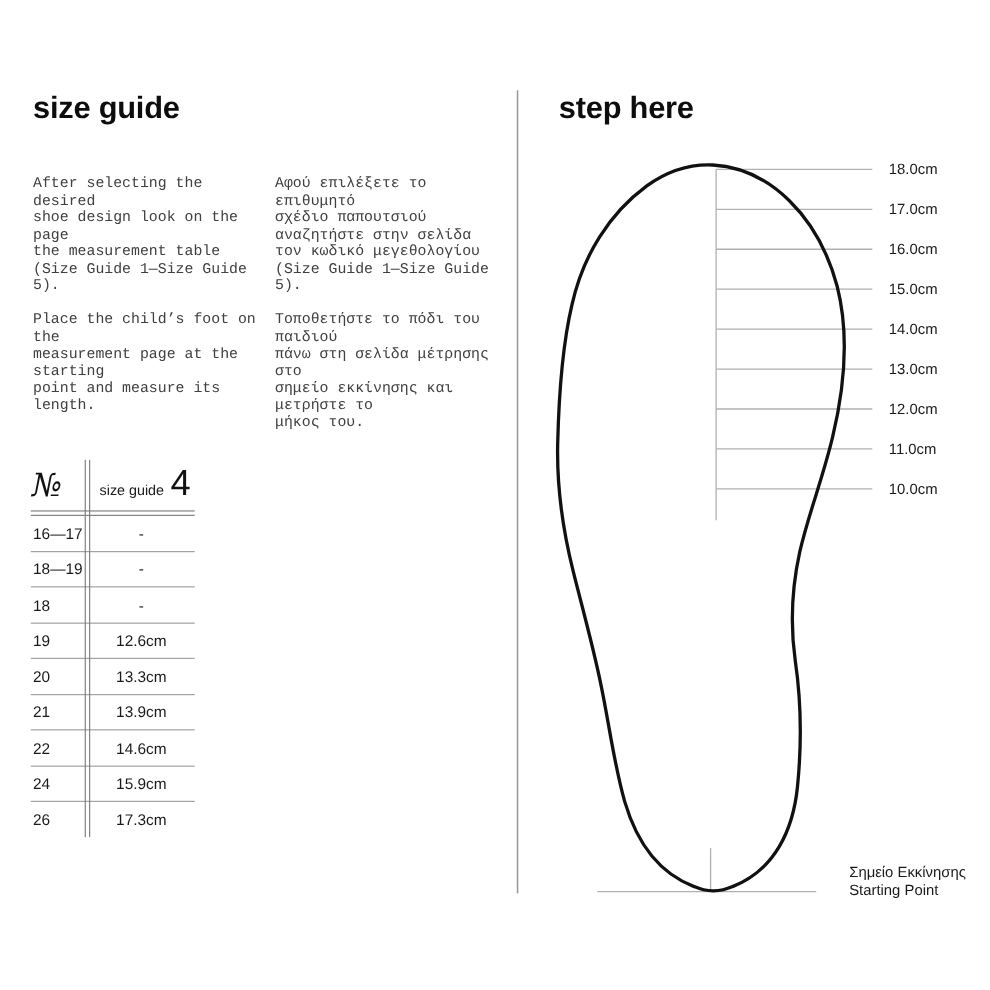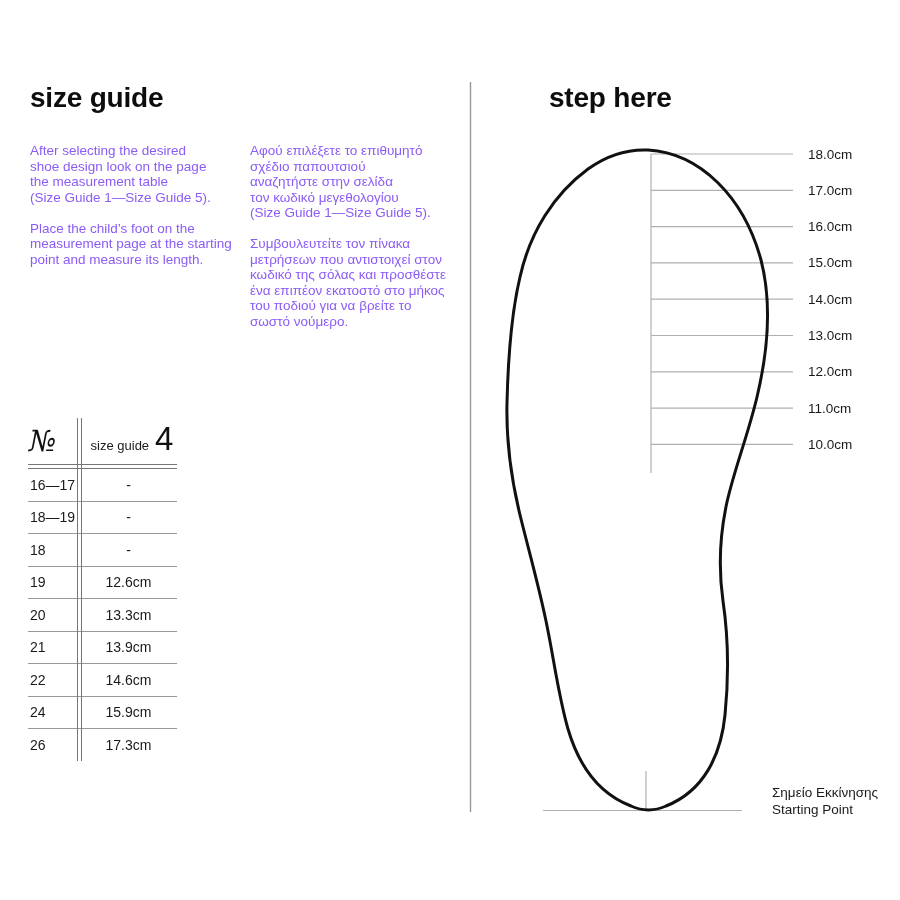--- a/index.html
+++ b/index.html
@@ -8,25 +8,25 @@
     font-family: "Liberation Sans", sans-serif;
     color: #1a1a1a;
     -webkit-font-smoothing: antialiased;
   }
   .heading {
     position: absolute; top: 84px; margin: 0;
     font-size: 28px; line-height: 28px; font-weight: 700;
     letter-spacing: -0.2px; color: #0d0d0d;
   }
   #size-guide-heading { left: 30px; }
-  #step-here-heading { left: 508px; margin-left: 41px; }
+  #step-here-heading { left: 508px; }
 
   .textcol {
-    position: absolute; top: 143px; width: 212px;
-    font-size: 13.5px; line-height: 15.5px; color: #8b5cf6;
+    position: absolute; top: 160px; width: 212px;
+    font-size: 13.5px; line-height: 15.5px; color: #404040; font-family: Liberation Mono, monospace;
   }
   .textcol-en { left: 30px; }
   .textcol-el { left: 250px; }
   .textcol p { margin: 0 0 15.5px 0; white-space: pre-line; }
 
   
   .size-table {
     position: absolute; left: 28px; top: 418px; width: 149px;
     font-size: 14px; color: #1a1a1a;
   }
@@ -77,26 +77,24 @@
 measurement page at the starting
 point and measure its length.</p>
 </div>
 
 <div class="textcol textcol-el">
   <p>Αφού επιλέξετε το επιθυμητό
 σχέδιο παπουτσιού
 αναζητήστε στην σελίδα
 τον κωδικό μεγεθολογίου
 (Size Guide 1—Size Guide 5).</p>
-  <p>Συμβουλευτείτε τον πίνακα
-μετρήσεων που αντιστοιχεί στον
-κωδικό της σόλας και προσθέστε
-ένα επιπέον εκατοστό στο μήκος
-του ποδιού για να βρείτε το
-σωστό νούμερο.</p>
+  <p>Τοποθετήστε το πόδι του παιδιού
+πάνω στη σελίδα μέτρησης στο
+σημείο εκκίνησης και μετρήστε το
+μήκος του.</p>
 </div>
 
 <div class="size-table">
   <div class="vrule"></div>
   <div class="thead">
     <div class="th-no">№</div>
     <div class="th-sg">
       <span class="small">size guide</span>
       <span class="big">4</span>
     </div>

